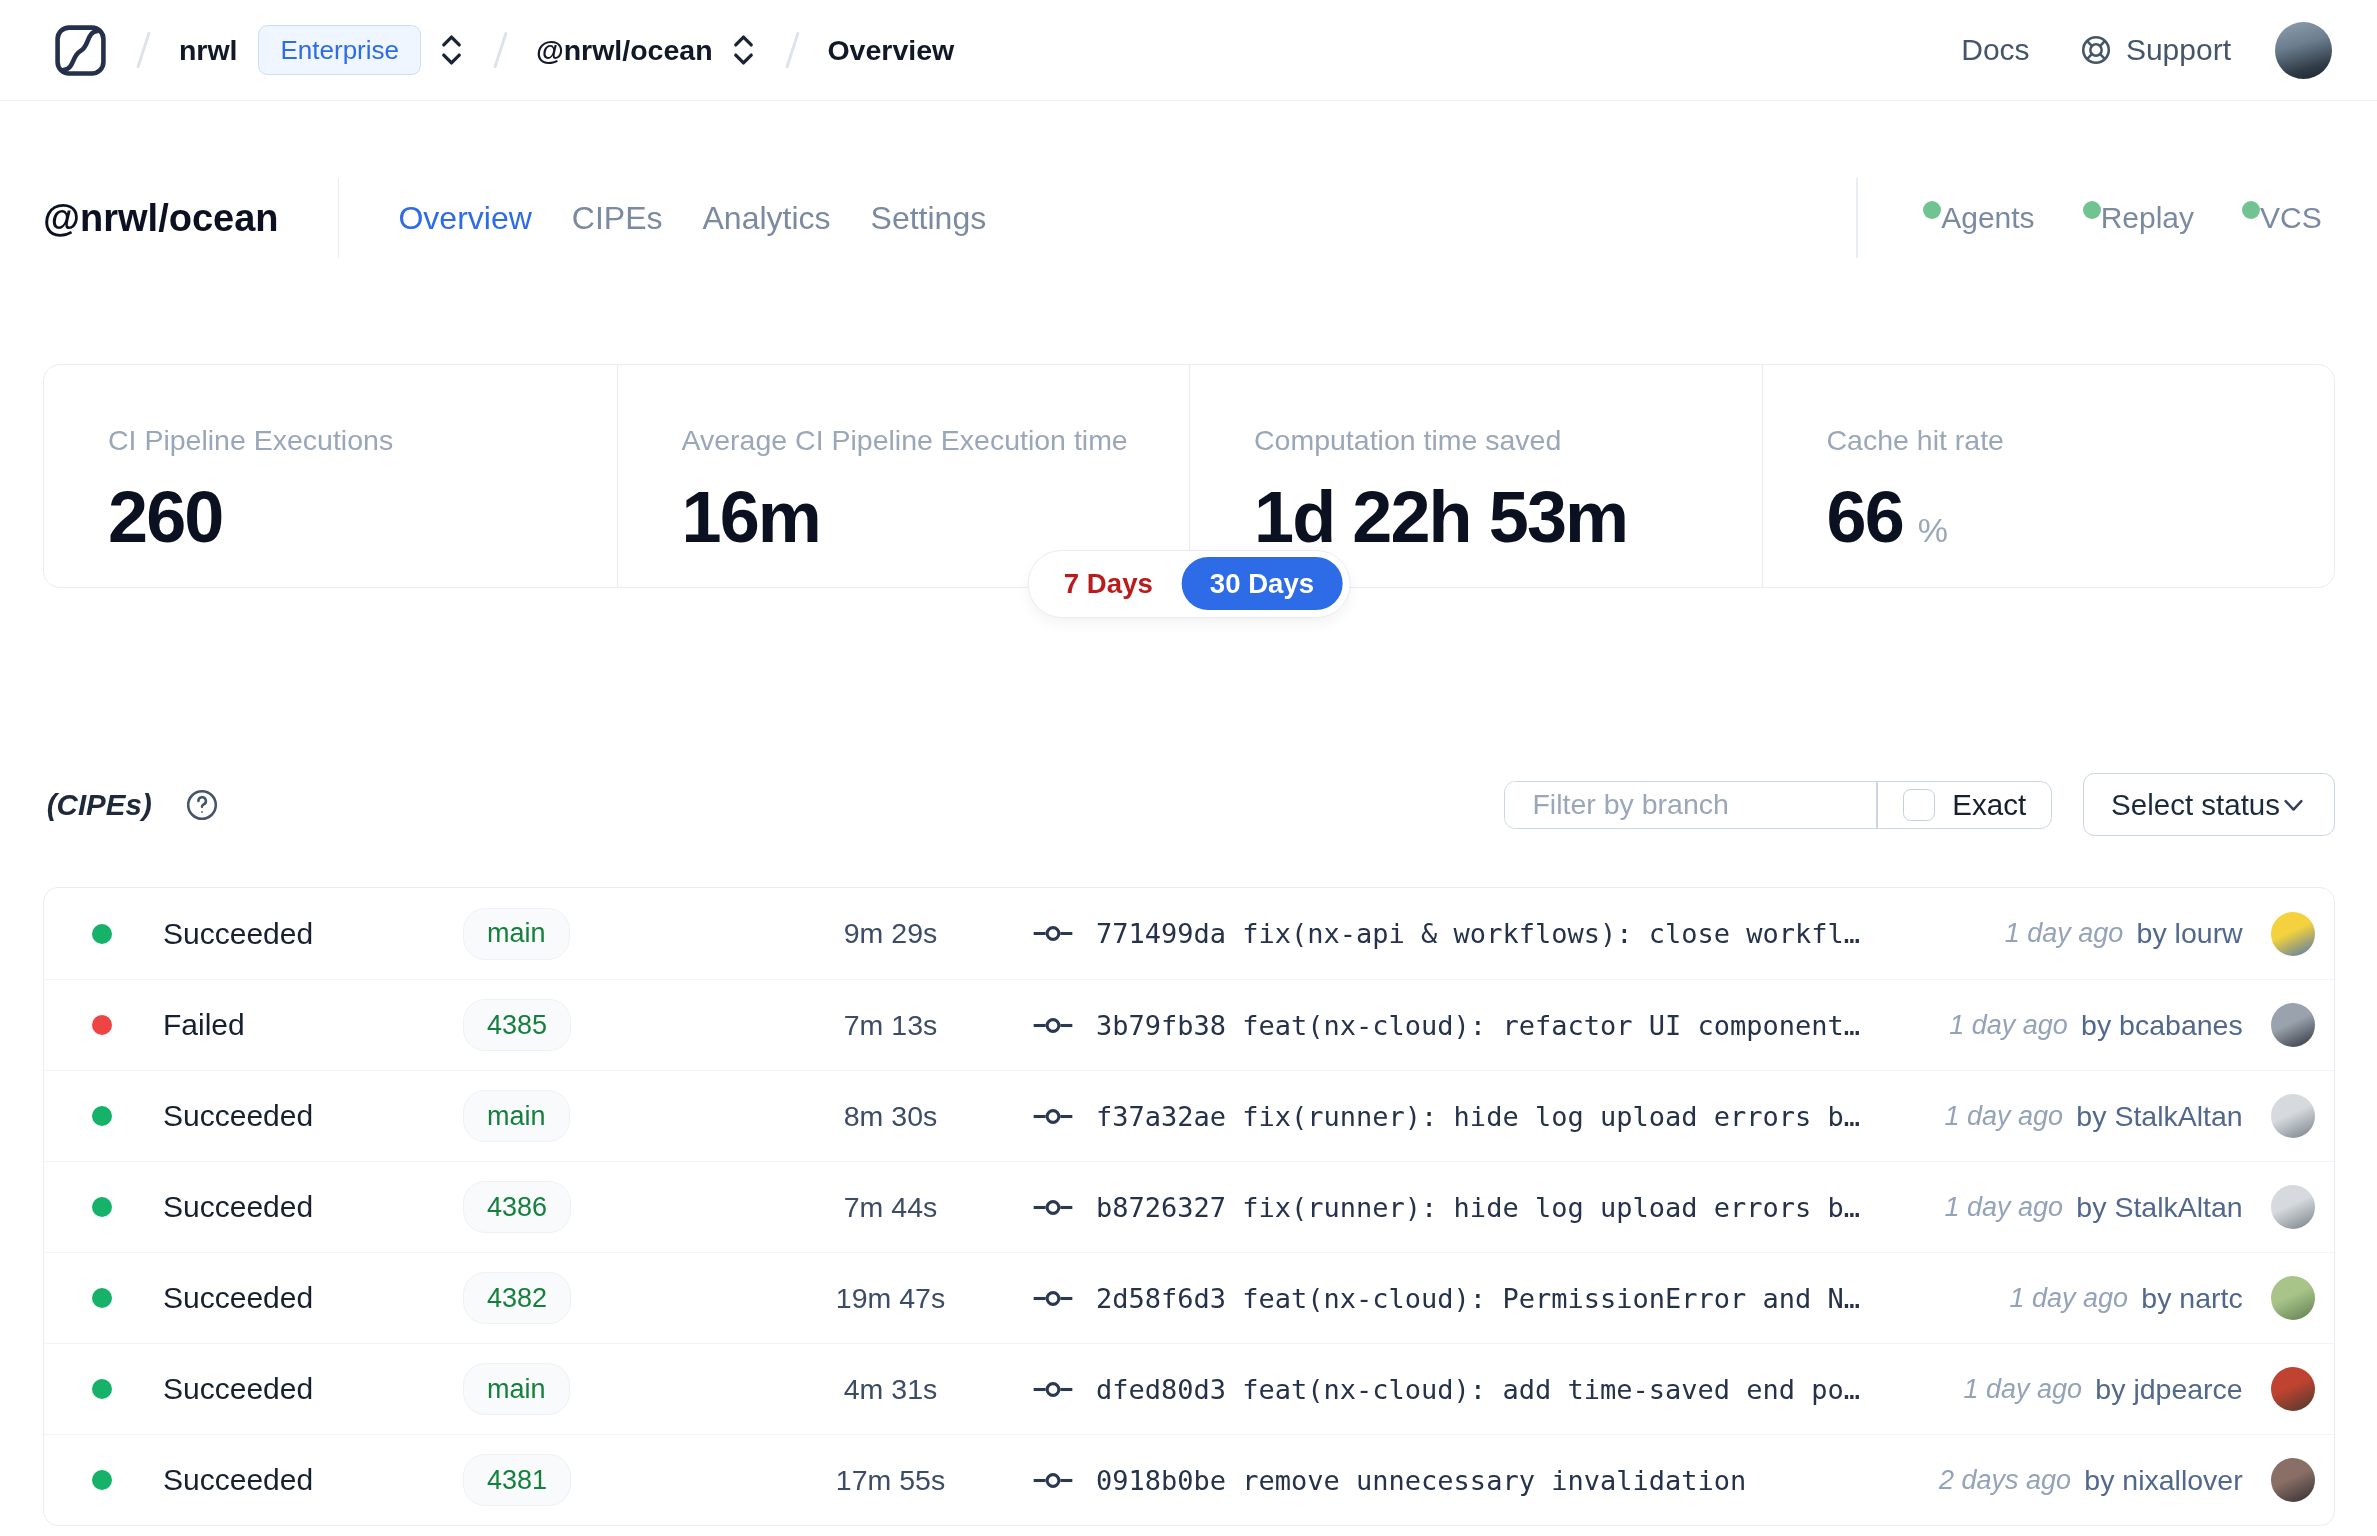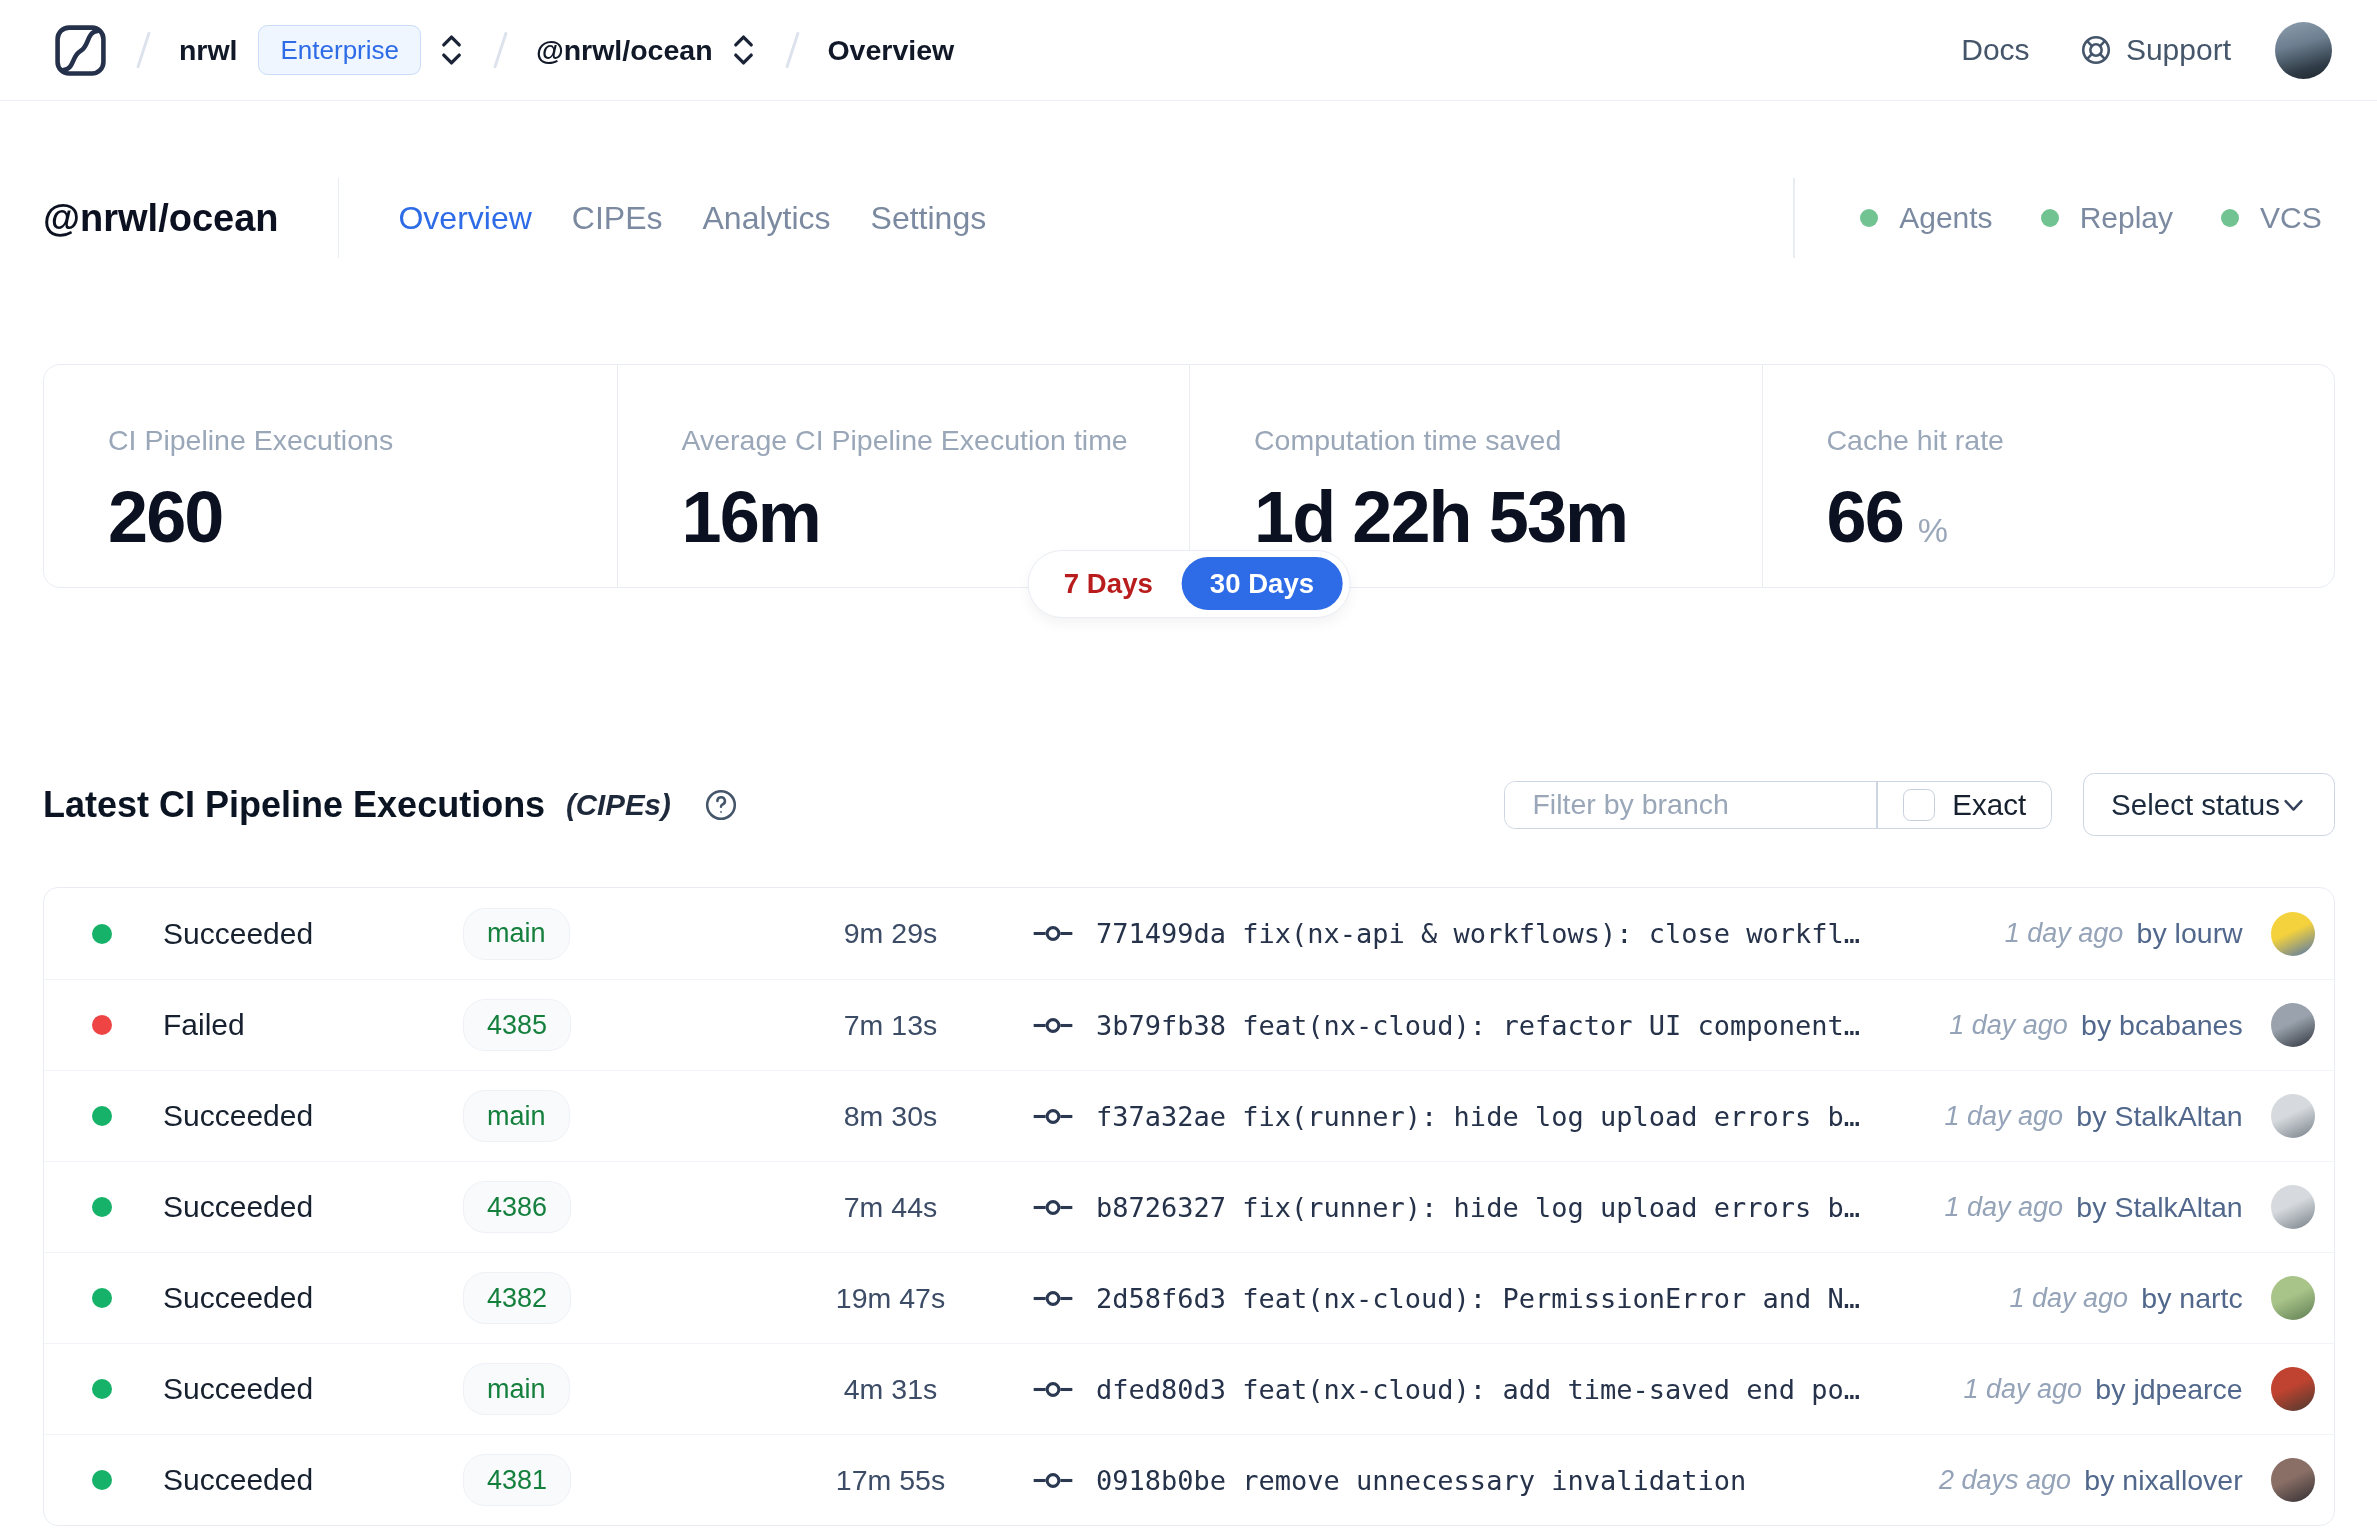--- a/index.html
+++ b/index.html
@@ -25,21 +25,21 @@
   
   .ws-header { display:flex; align-items:center; margin:76px 43px 0 43px; height:82px; }
   .ws-title { font-size:38px; font-weight:700; color:#0b1120; }
   .vdiv { width:1.9px; height:80px; background:#e8edf4; }
   .ws-header .vdiv.left { margin:0 59px 0 59px; }
   .tabs { display:flex; align-items:center; gap:40px; }
   .tab { font-size:32px; color:#7b8aa0; cursor:pointer; }
   .tab.active { color:#2e6be6; font-weight:500; }
   .indicators { margin-left:auto; display:flex; align-items:center; gap:48px; padding-right:13.3px; }
   .indicators .vdiv { margin-right:17px; }
-  .indicator { display:flex; align-items:center; gap:21px; }
+  .indicator { display:flex; align-items:flex-start; }
   .ind-dot { width:18px; height:18px; border-radius:50%; background:#72c392; }
   .ind-label { font-size:30px; color:#7b8aa0; }
 
   
   .stats-wrap { position:relative; margin:105px 43px 0 43px; }
   .stats { display:grid; grid-template-columns:repeat(4,1fr); border:1.9px solid #e9edf3;
     border-radius:17px; background:#fff; height:224px; }
   .stat-card { padding:59px 38px 0 64px; }
   .stat-card + .stat-card { border-left:1.9px solid #e9edf3; }
   .stat-label { font-size:28.5px; color:#9aa7b8; }
@@ -198,21 +198,20 @@
     </div>
   </div>
   <div class="range-toggle" id="range-toggle">
       <span class="toggle-opt">7 Days</span>
       <span class="toggle-opt selected">30 Days</span>
     </div>
 </section>
 
 <section class="section-header">
   <div class="section-title-group">
-    <h2 class="section-title">Latest CI Pipeline Executions</h2>
     <span class="section-title-suffix">(CIPEs)</span>
     <span class="help-icon">
       <svg width="36" height="36" viewBox="0 0 24 24" fill="none" stroke="#45566b" stroke-width="1.7">
         <circle cx="12" cy="12" r="9.2"></circle>
         <path d="M9.6 9.3 a2.5 2.5 0 1 1 3.4 2.33 c-.7.3-1 .8-1 1.6" stroke-linecap="round"></path>
         <circle cx="12" cy="16.6" r="0.6" fill="#45566b" stroke="none"></circle>
       </svg>
     </span>
   </div>
   <div class="filters">

